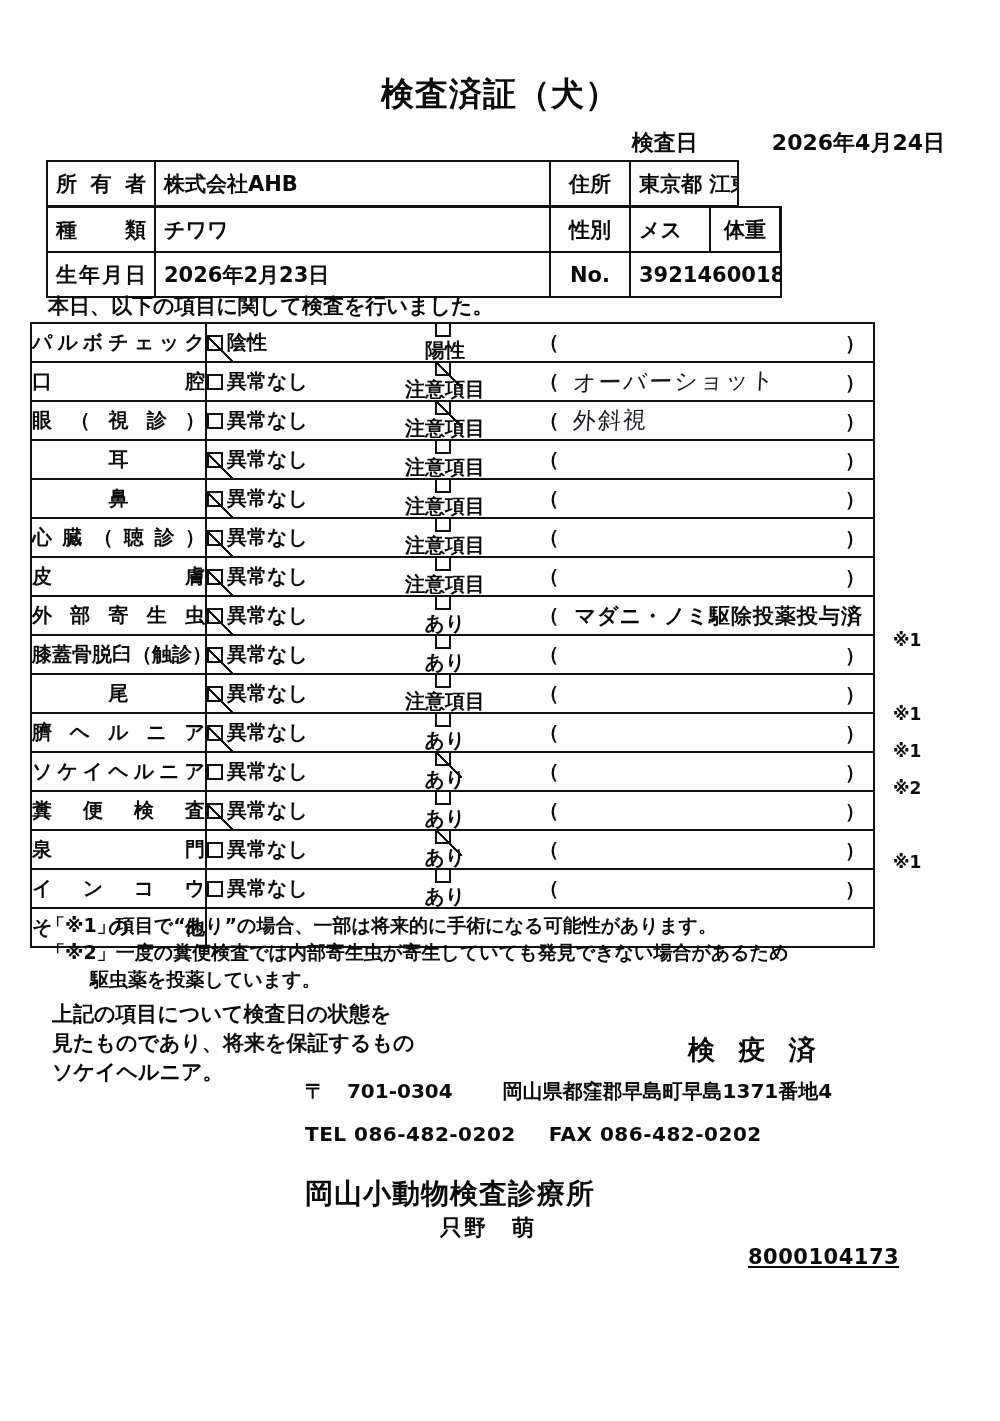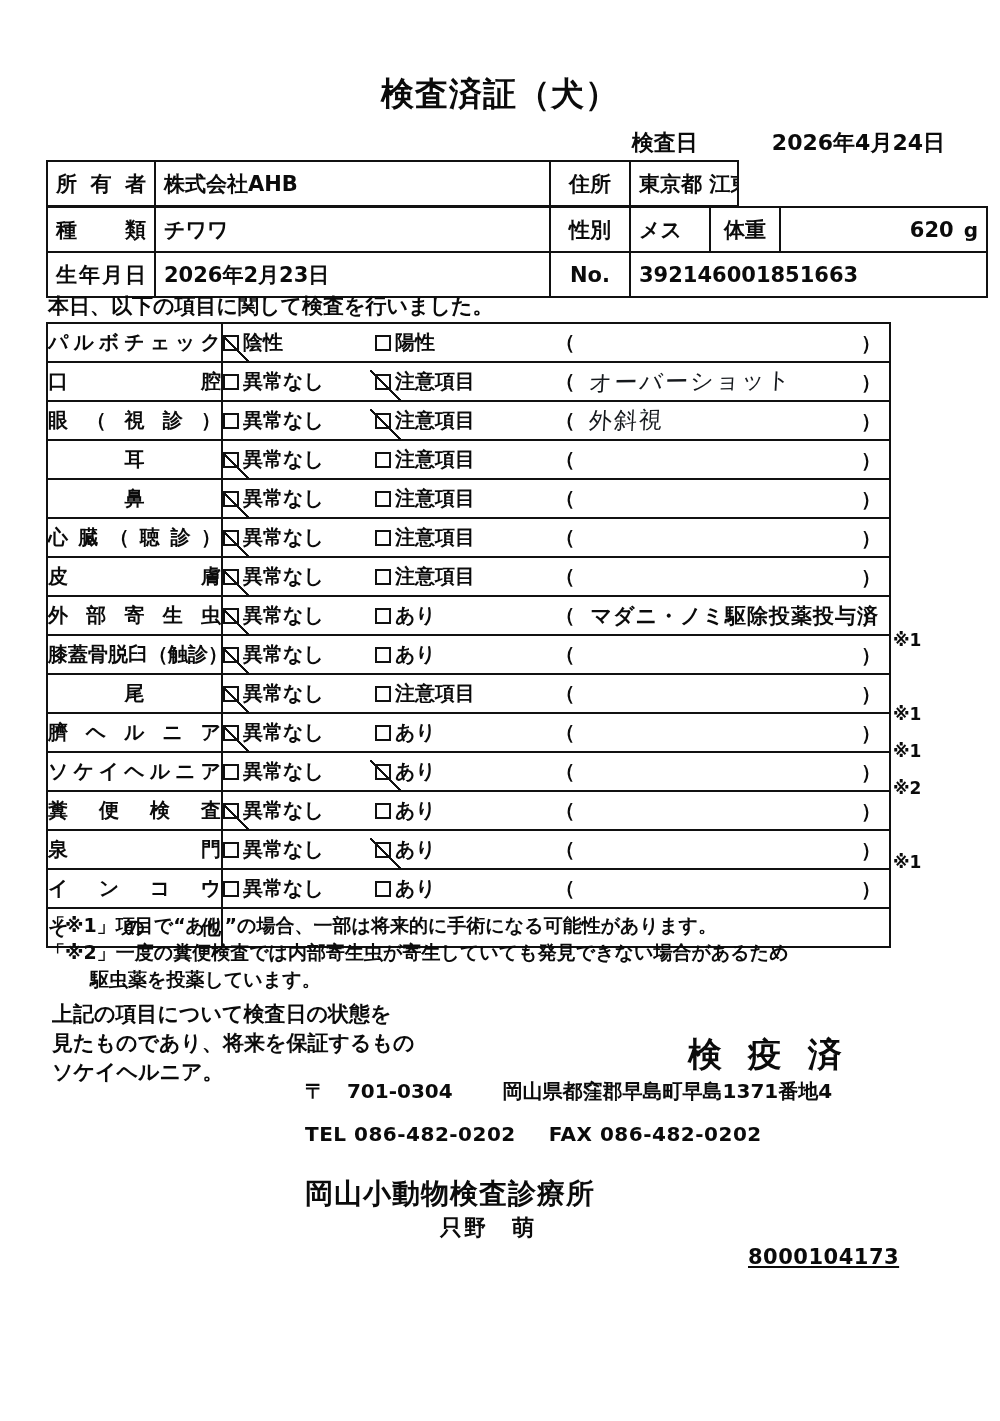--- a/index.html
+++ b/index.html
@@ -63,36 +63,36 @@
   .lbl-spread {
     text-align: justify;
     text-align-last: justify;
     padding-left: 12px;
     padding-right: 12px;
   }
 
   
   #owner-table { top: 160px; left: 46px; width: 693px; }
   
-  #type-table  { top: 206px; left: 46px; width: 942px; }
+  #type-table  { top: 206px; left: 46px; width: 736px; }
   .unit-cell { font-size: 20px; }
 
   
   .intro-line {
     position: absolute;
     top: 292px;
     left: 48px;
     font-size: 21px;
     font-weight: bold;
   }
 
   
   #check-table {
     top: 322px;
-    left: 46px;
+    left: 30px;
     width: 845px;
     border-radius: 24px;
   }
   #check-table td {
     height: 37px;
     padding: 0;
     font-size: 20px;
   }
   td.item-name {
     width: 175px;
@@ -109,21 +109,21 @@
     align-items: center;
     height: 37px;
     position: relative;
   }
   .opt {
     display: inline-flex;
     align-items: center;
     position: relative;
   }
   .opt.first { width: 152px; }
-  .opt.second { width: 172px; }
+  .opt.second { width: 172px; flex-direction: column; }
 
   .box {
     display: inline-block;
     width: 16px;
     height: 16px;
     border: 2px solid #111;
     margin-right: 4px;
     position: relative;
     flex: 0 0 auto;
     box-sizing: border-box;
@@ -202,21 +202,21 @@
     font-size: 21px;
     font-weight: bold;
     line-height: 1.38;
   }
 
   
   .quarantine {
     position: absolute;
     top: 1032px;
     left: 688px;
-    font-size: 34px;
+    font-size: 27px;
     font-weight: bold;
     letter-spacing: 7px;
   }
 
   
   .addr-line {
     position: absolute;
     top: 1078px;
     left: 305px;
     font-size: 20px;

